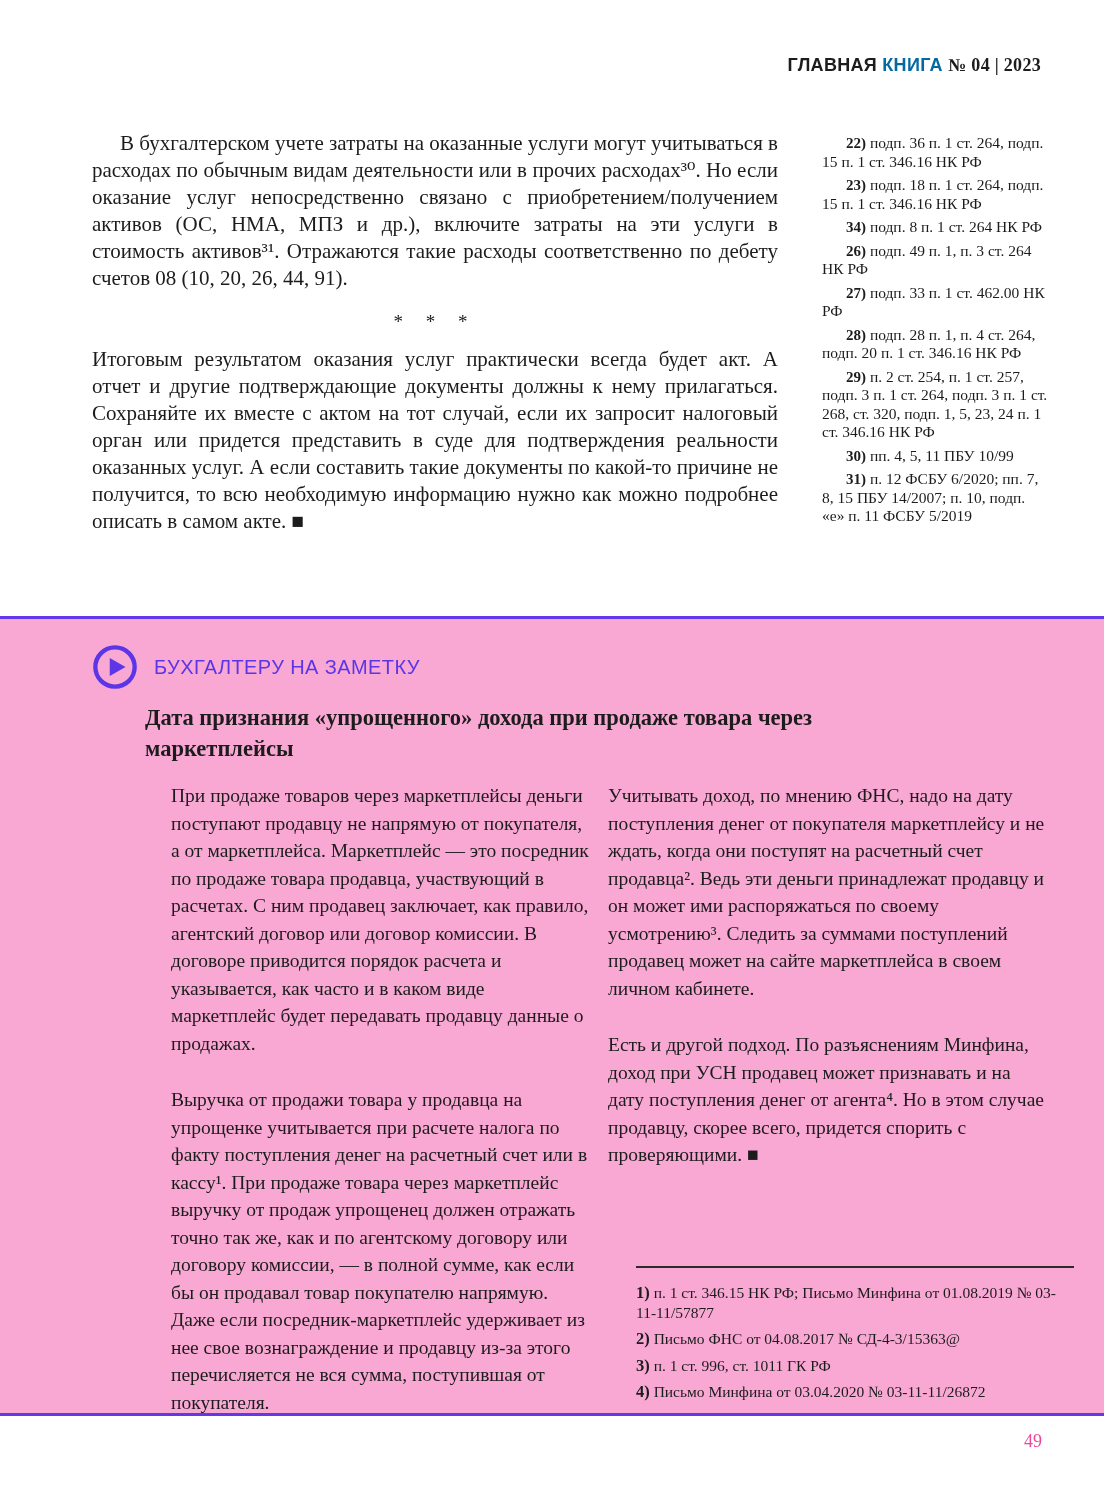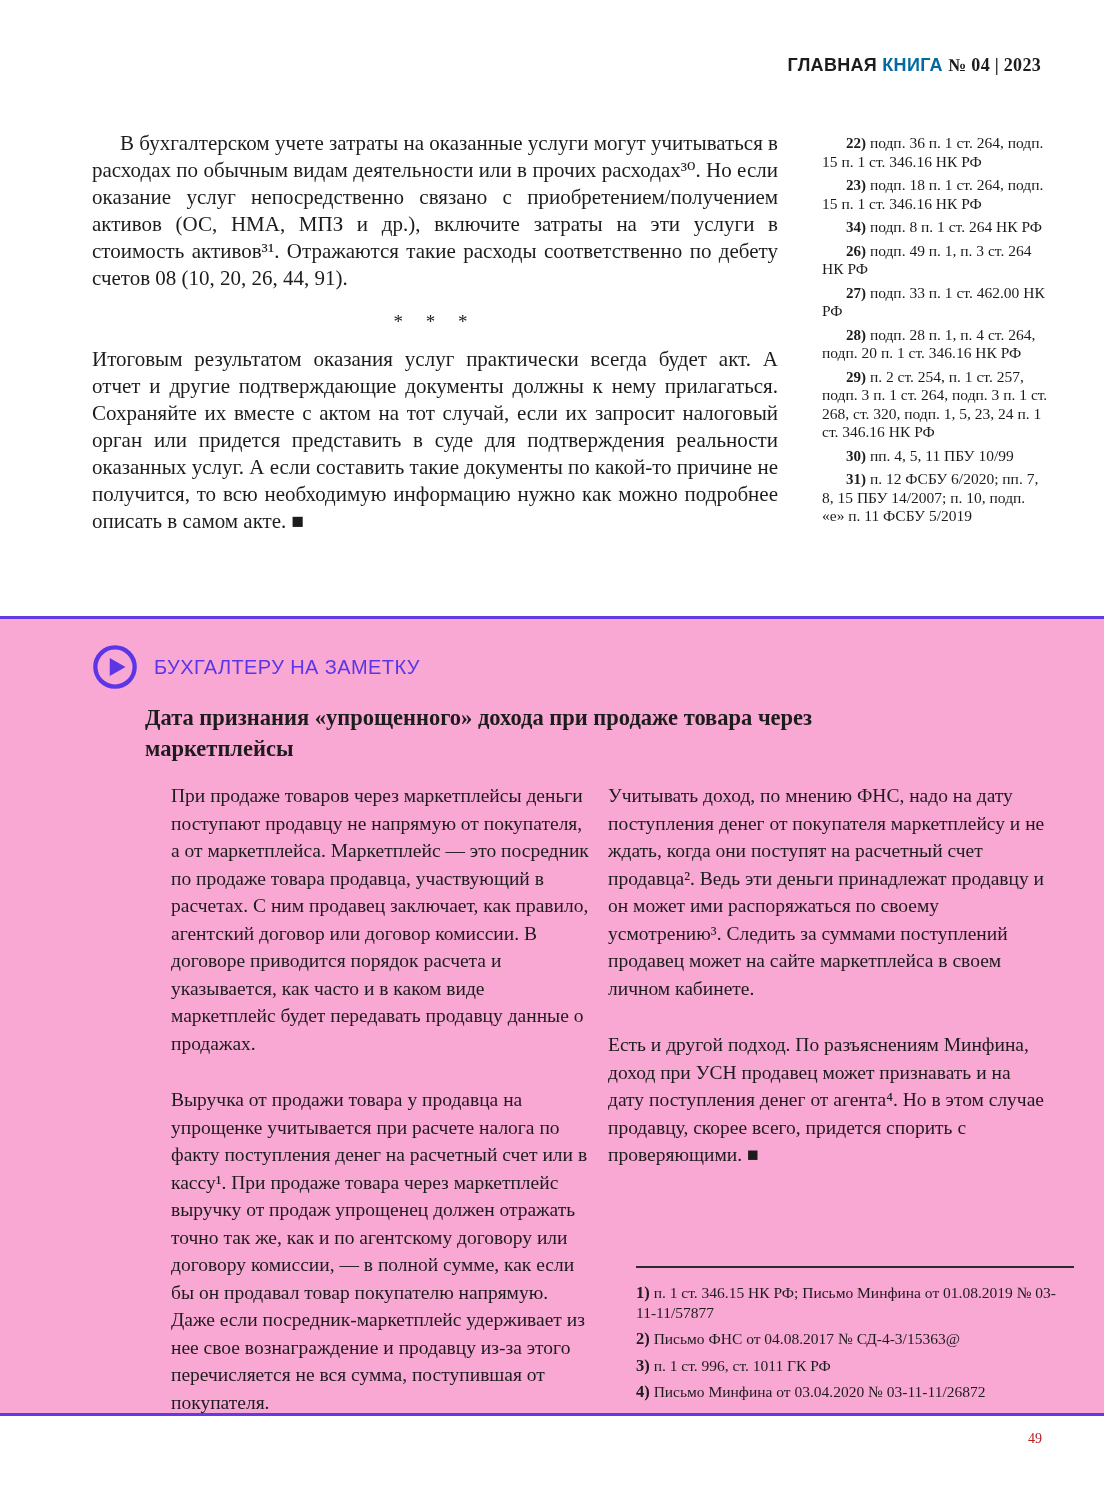--- a/index.html
+++ b/index.html
@@ -69,21 +69,21 @@
   .footnotes {
     position:absolute; left:636px; top:647px; width:438px;
     border-top:2px solid #2a2a2a; padding-top:15px;
     font-size:15.5px; line-height:19.5px;
   }
   .fnote { margin-bottom:7px; }
   .fnote b { font-size:16.5px; }
 
   
   .page-num {
-    position:absolute; right:62px; top:1431px; font-size:14px; color:#b91c1c;
+    position:absolute; right:62px; top:1431px; font-size:18px; color:#ec4899;
   }
 </style>
 </head>
 <body>
 
 <div class="masthead">
   <span>ГЛАВНАЯ</span>
   <span class="brand-purple">КНИГА</span>
   <span class="issue">№ 04 | 2023</span>
 </div>

